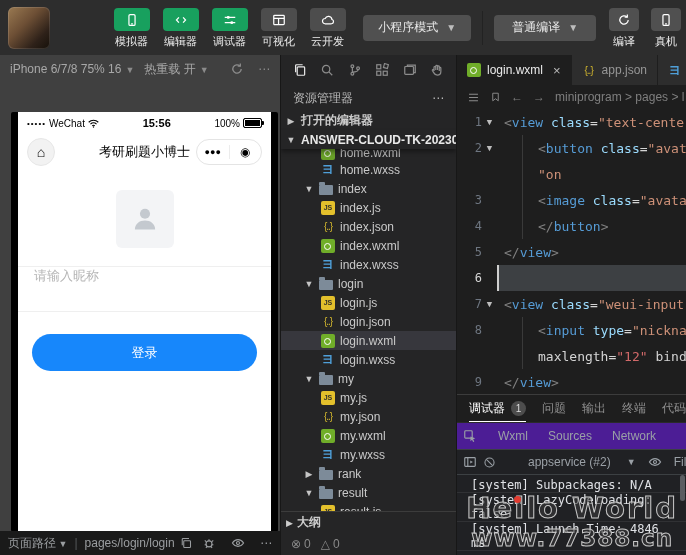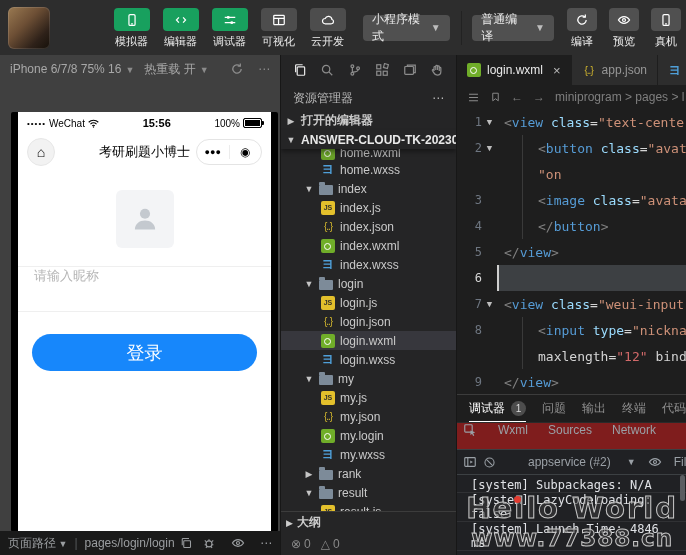--- a/index.html
+++ b/index.html
@@ -46,21 +46,21 @@
   .homebtn{position:absolute;left:9px;width:26px;height:26px;border-radius:50%;background:#f2f2f2;border:1px solid #e7e7e7;display:flex;align-items:center;justify-content:center;color:#000;font-size:14px;cursor:pointer}
   .pnav .title{width:100%;text-align:center;font-size:13px;color:#000}
   .capsule{position:absolute;right:9px;width:64px;height:24px;border:1px solid #e4e4e4;border-radius:13px;background:#fff;display:flex;align-items:center;cursor:pointer}
   .capsule .dots{flex:1;text-align:center;font-size:9px;letter-spacing:0;color:#000}
   .capsule .cdiv{width:1px;height:14px;background:#ececec}
   .capsule .tgt{flex:1;text-align:center;font-size:12px;color:#000}
   .avatarbox{margin:20px auto 18px;width:58px;height:58px;background:#f3f4f6;border-radius:6px;display:flex;align-items:center;justify-content:center;cursor:pointer}
   .nickrow{border-top:1px solid #efefef;border-bottom:1px solid #efefef;height:44px;display:flex;align-items:flex-start;padding:0 14px}
   .nickrow input{border:none;outline:none;width:100%;font-size:13px;color:#333;background:transparent;font-family:"Liberation Sans",sans-serif}
   .nickrow input::placeholder{color:#b6b6b6}
-  .loginbtn{margin:22px 14px 0;height:37px;border-radius:19px;background:#1787fb;color:#fff;font-size:18px;display:flex;align-items:center;justify-content:center;cursor:pointer}
+  .loginbtn{margin:22px 14px 0;height:37px;border-radius:19px;background:#1787fb;color:#fff;font-size:13px;display:flex;align-items:center;justify-content:center;cursor:pointer}
   .simfooter{position:absolute;bottom:0;left:0;right:0;height:24px;display:flex;align-items:center;color:#9a9da0;font-size:12px;padding:0 8px;gap:5px;background:#1a1a1a;white-space:nowrap}
   .simfooter .car{font-size:9px}
   .simfooter .fsep{color:#55585a;margin:0 2px}
   .simfooter .sp{flex:1}
   .simfooter .ic{color:#9a9da0}
 
   
   .tree{width:175px;flex:none;background:#252526;display:flex;flex-direction:column;font-size:12px;color:#c9c9c9;border-left:1px solid #171717;border-right:1px solid #171717;overflow:hidden}
   .actrow{height:30px;flex:none;display:flex;align-items:center;justify-content:space-between;padding:0 12px;color:#8b8b8b}
   .actrow .ic{cursor:pointer}
@@ -106,21 +106,21 @@
   .cline.sel .gnum{color:#d7d7d7}
   .sg-b{color:#808080}.sg-t{color:#569cd6}.sg-a{color:#9cdcfe}.sg-o{color:#d4d4d4}
   .sg-s{color:#ce9178}.sg-p{color:#d4d4d4}.sg-n{color:#d16969}
 
   
   .debug{height:160px;flex:none;border-top:1px solid #3c3c3c;display:flex;flex-direction:column;position:relative;overflow:hidden}
   .dtabs{height:27px;flex:none;display:flex;align-items:stretch;gap:16px;padding:0 12px;font-size:12px;color:#8f8f8f;border-bottom:1px solid #2a2a2a;white-space:nowrap}
   .dtab{display:flex;align-items:center;gap:6px;cursor:pointer}
   .dtab.active{color:#fff;box-shadow:inset 0 -1px 0 #fff}
   .badge{width:15px;height:15px;border-radius:50%;background:#4d4d4d;color:#ddd;font-size:10px;display:flex;align-items:center;justify-content:center}
-  .dtools{height:26px;flex:none;display:flex;align-items:flex-start;background:#7f1d1d;border-bottom:1px solid #3c4043;color:#9aa0a6;font-size:12px;white-space:nowrap}
+  .dtools{height:26px;flex:none;display:flex;align-items:center;background:#4c1d95;border-bottom:1px solid #3c4043;color:#9aa0a6;font-size:12px;white-space:nowrap}
   .dtools .ic{width:26px;cursor:pointer}
   .dtools .dsep{width:1px;background:#3c4043;margin:4px 2px}
   .dtool{display:flex;align-items:center;padding:0 10px;cursor:pointer}
   .dtool.active{background:#000;color:#fff}
   .ctoolbar{height:24px;flex:none;display:flex;align-items:center;gap:6px;padding:0 6px;border-bottom:1px solid #3c4043;color:#9aa0a6;font-size:12px;background:#202124;white-space:nowrap}
   .ctoolbar .car{font-size:9px;margin-left:10px}
   .ctx{margin-left:20px}
   .clogs{flex:1;overflow:hidden;font-family:"DejaVu Sans Mono","Liberation Mono",monospace;font-size:12px;color:#dfe1e5;background:#202124;position:relative}
   .log{min-height:17px;display:flex;align-items:center;padding:0 14px;border-bottom:1px solid #303134}
   .log.clipped{height:8px;overflow:hidden;align-items:flex-end}
@@ -213,31 +213,20 @@
               <path d="M11.8 1.8v3h-3"></path>
             </svg>
           </span>
         </div>
         <div class="tlbl">编译</div>
       </div>
       <div class="tbtn" style="width: 40px;">
         <div class="tico">
           <span class="ic">
             <svg width="14" height="14" viewBox="0 0 16 16" fill="none" stroke="currentColor" stroke-width="1.4">
-              <path d="M1.6 8s2.4-3.8 6.4-3.8S14.4 8 14.4 8 12 11.8 8 11.8 1.6 8 1.6 8z"></path>
-              <circle cx="8" cy="8" r="1.7"></circle>
-            </svg>
-          </span>
-        </div>
-        <div class="tlbl">预览</div>
-      </div>
-      <div class="tbtn" style="width: 40px;">
-        <div class="tico">
-          <span class="ic">
-            <svg width="14" height="14" viewBox="0 0 16 16" fill="none" stroke="currentColor" stroke-width="1.4">
               <rect x="4.5" y="1.8" width="7" height="12.4" rx="1.4"></rect>
               <path d="M7 12.5h2"></path>
             </svg>
           </span>
         </div>
         <div class="tlbl">真机</div>
       </div>
     </div>
 </div>
 
@@ -446,21 +435,21 @@
         <div class="trow kind-file">
           <span class="fi js">JS</span>
           <span>my.js</span>
         </div>
         <div class="trow kind-file">
           <span class="fi json">{..}</span>
           <span>my.json</span>
         </div>
         <div class="trow kind-file">
           <span class="fi wxml"></span>
-          <span>my.login</span>
+          <span>my.wxml</span>
         </div>
         <div class="trow kind-file">
           <span class="fi wxss">ヨ</span>
           <span>my.wxss</span>
         </div>
         <div class="trow kind-folder">
           <span class="chev">▶</span>
           <span class="fold"></span>
           <span>rank</span>
         </div>

